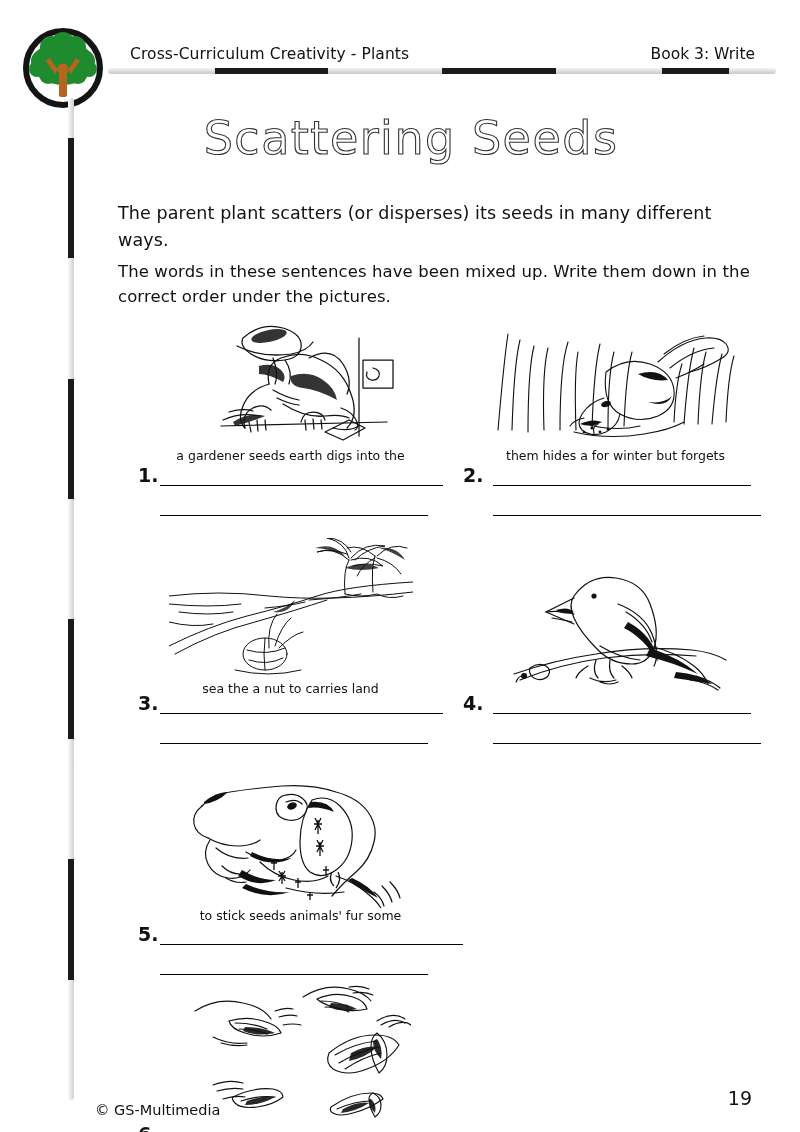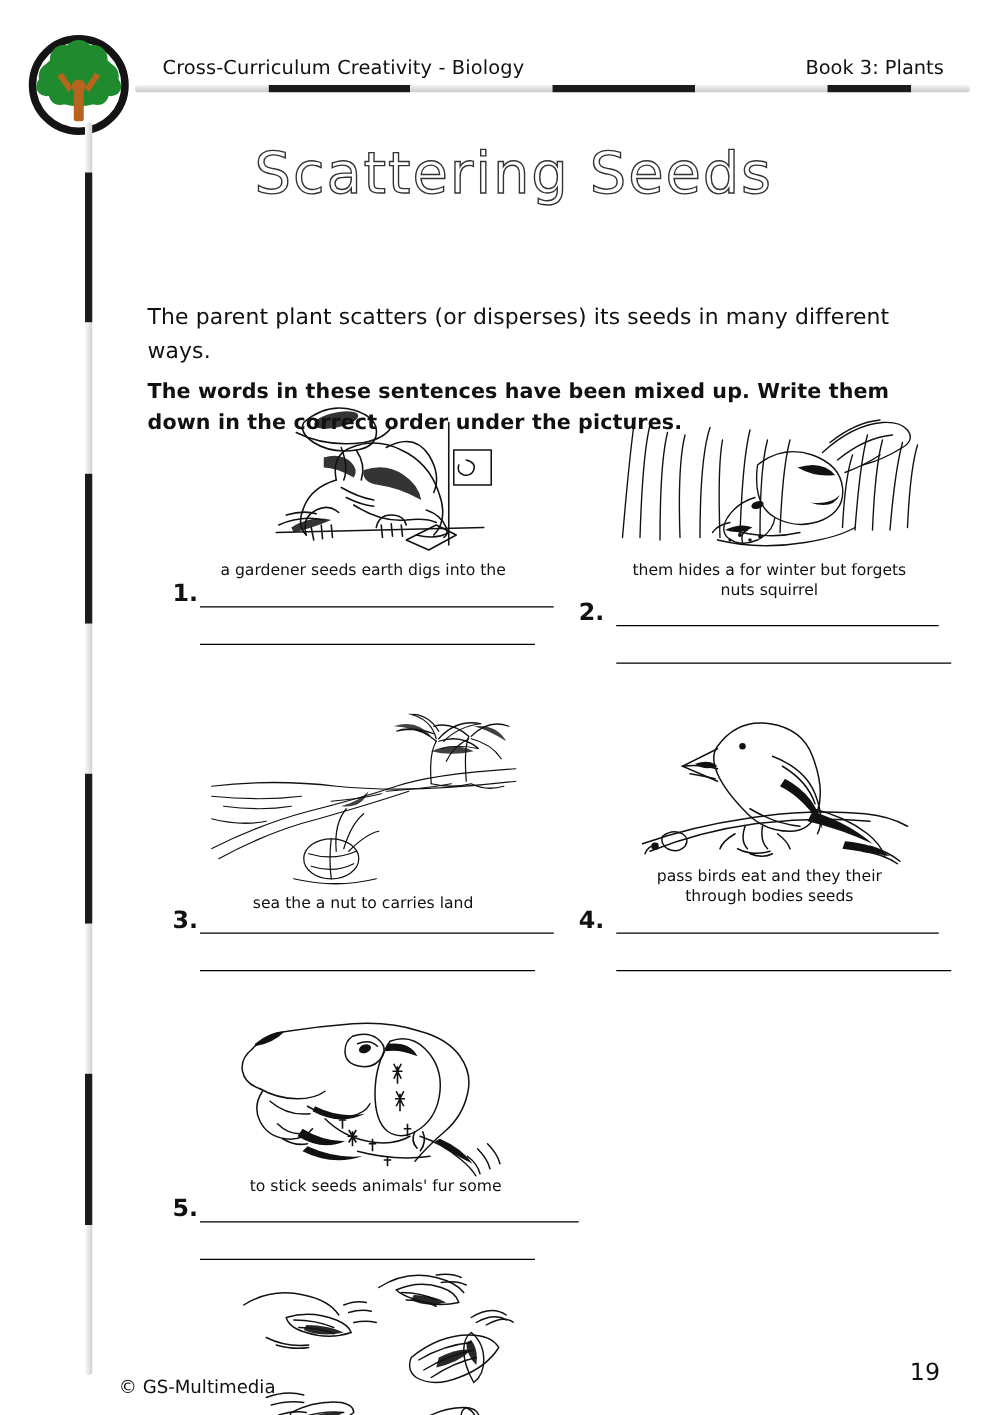--- a/index.html
+++ b/index.html
@@ -23,23 +23,23 @@
   .vrule{position:absolute;left:68px;top:98px;width:6px;height:1002px;display:flex;flex-direction:column;border-radius:3px;overflow:hidden;}
   .vrule .vseg{width:100%;}
   .vseg-dark{background:#1b1b1b;}
   .vseg-light{background:linear-gradient(90deg,#fbfbfb,#cfcfcf);}
 
   
   .title{position:absolute;left:0;right:0;top:106px;text-align:center;padding-left:21px;}
   .title svg{display:inline-block;}
 
   
-  .instr{position:absolute;left:118px;width:645px;top:200px;margin-top:41px;}
+  .instr{position:absolute;left:118px;width:645px;top:200px;}
   .instr p{margin:0;font-size:17.5px;line-height:1.52;letter-spacing:.1px;}
-  .instr .p2{margin-top:7px;font-size:16.5px;line-height:1.5;font-weight:bold;}
+  .instr .p2{margin-top:7px;font-size:16.5px;line-height:1.5;}
 
   
   .grid{position:absolute;left:118px;top:300px;width:650px;}
   .row{display:flex;}
   .cell{width:325px;position:relative;box-sizing:border-box;margin-left:20px;}
 
   .art{position:relative;height:148px;display:flex;align-items:flex-end;justify-content:center;}
   .art svg{display:block;}
 
   .cap{font-size:12.5px;line-height:1.25;text-align:center;padding:0 18px;position:relative;}
@@ -80,22 +80,22 @@
       </g>
       <g fill="#b5651d">
         <rect x="37" y="42" width="8" height="28" rx="2"></rect>
         <circle cx="41" cy="42" r="5.5"></circle>
         <path d="M36 43 L28 31 L24 34 L33 47 Z"></path>
         <path d="M46 43 L54 31 L58 34 L49 47 Z"></path>
       </g>
     </svg>
   </div>
 
-  <div class="hdr-left">Cross-Curriculum Creativity - Biology</div>
-  <div class="hdr-right">Book 3: Plants</div>
+  <div class="hdr-left">Cross-Curriculum Creativity - Plants</div>
+  <div class="hdr-right">Book 3: Write</div>
 
   <div class="hdr-rule">
     <span class="seg seg-light" style="width:16%"></span>
     <span class="seg seg-dark" style="width:17%"></span>
     <span class="seg seg-light" style="width:17%"></span>
     <span class="seg seg-dark" style="width:17%"></span>
     <span class="seg seg-light" style="width:16%"></span>
     <span class="seg seg-dark" style="width:10%"></span>
     <span class="seg seg-light" style="width:7%"></span>
   </div>
@@ -199,21 +199,20 @@
                 <circle cx="112" cy="126" r="1.4"></circle>
               <circle cx="120" cy="123" r="1.5"></circle>
                 <circle cx="96" cy="126" r="1.3"></circle>
               <path d="M150 68 q20 -6 30 6 q-16 2 -30 -6z"></path>
               <path d="M160 96 q16 2 24 -6 q-6 12 -24 6z"></path>
             </g>
           </svg>
         </div>
         <div class="cap">
           <div>them hides a for winter but forgets</div>
-          <div>nuts squirrel</div>
         </div>
         <div class="ansblock">
           <div class="ansrow">
             <span class="num">2.</span>
             <span class="rule1" style="flex:none;width:258px;margin-left:8px;"></span>
           </div>
           <div class="rule2" style="margin-left:30px;"></div>
         </div>
       </div>
     </div>
@@ -284,24 +283,20 @@
             <g fill="#111">
               <path d="M56 48 q12 -4 18 2 q-10 4 -18 -2z"></path>
               <circle cx="94" cy="34" r="2.6"></circle>
               <path d="M128 60 q26 14 30 40 q-14 -24 -34 -34z"></path>
               <path d="M150 86 q30 10 48 26 q-26 -12 -52 -18z"></path>
               <path d="M176 110 q24 2 36 12 q-22 -4 -38 -6z"></path>
               <circle cx="24" cy="114" r="3"></circle>
             </g>
           </svg>
         </div>
-        <div class="cap">
-          <div>pass birds eat and they their</div>
-          <div>through bodies seeds</div>
-        </div>
         <div class="ansblock">
           <div class="ansrow">
             <span class="num">4.</span>
             <span class="rule1" style="flex:none;width:258px;margin-left:8px;"></span>
           </div>
           <div class="rule2" style="margin-left:30px;"></div>
         </div>
       </div>
     </div>
 

